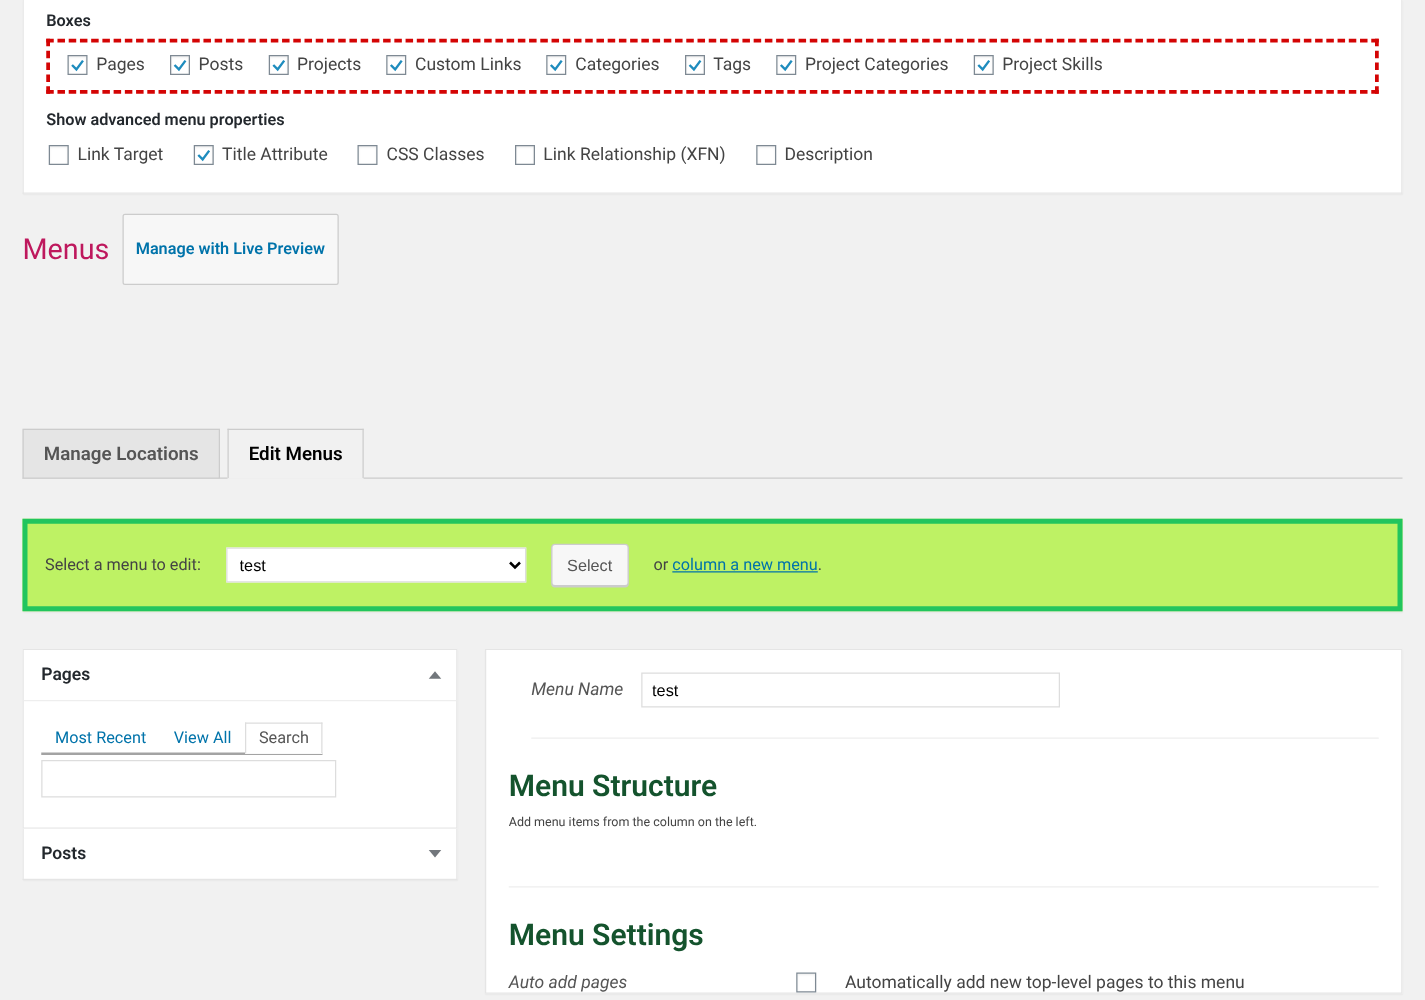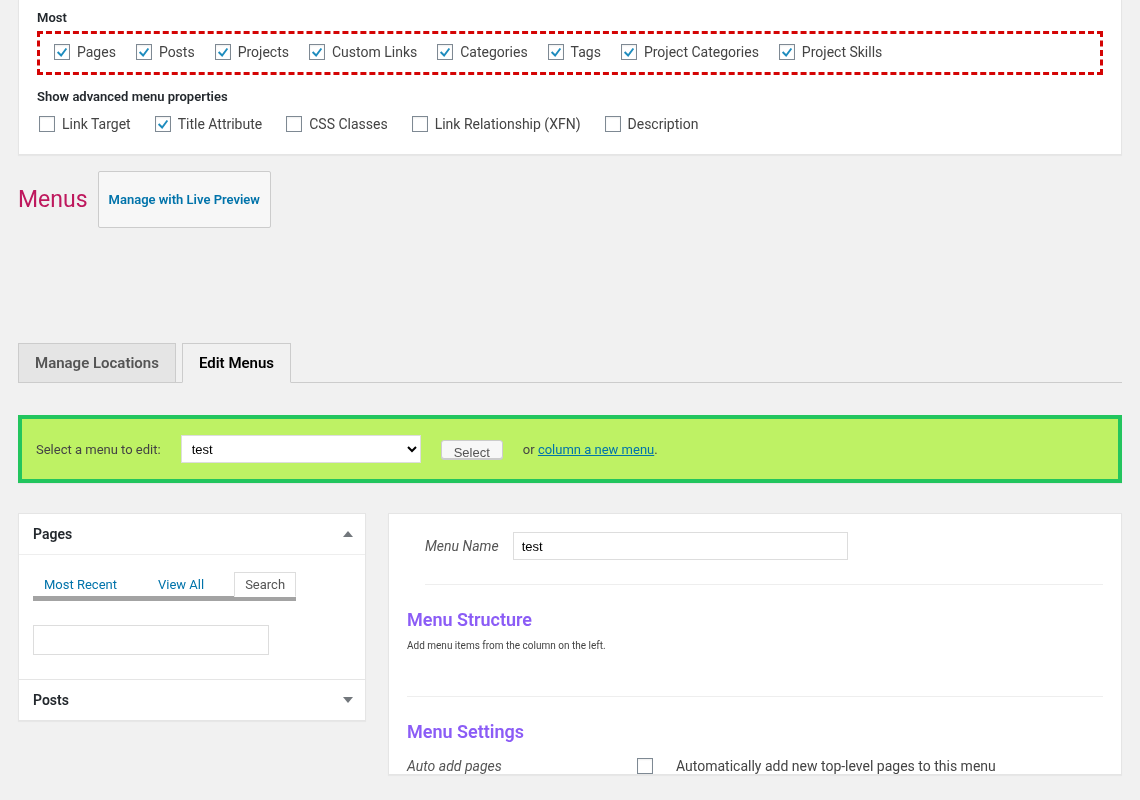--- a/index.html
+++ b/index.html
@@ -138,21 +138,21 @@
   }
   .wp-button {
     background: #f7f7f7;
     border: 1px solid #ccc;
     color: #555;
     padding: 4px 12px;
     font-size: 13px;
     cursor: pointer;
     box-shadow: 0 1px 0 #ccc;
     border-radius: 3px;
-    height: 19px;
+    height: 34px;
   }
   a.wp-link { color: #0073aa; text-decoration: underline; cursor: pointer; }
 
   .cols {
     display: flex;
     gap: 22px;
     align-items: flex-start;
   }
   .left-col { width: 348px; flex: 0 0 348px; }
   .right-col { flex: 1; }
@@ -179,23 +179,22 @@
     width: 0; height: 0;
     border-left: 5px solid transparent;
     border-right: 5px solid transparent;
   }
   .toggle-ind.up { border-bottom: 6px solid #72777c; }
   .toggle-ind.down { border-top: 6px solid #72777c; }
   .box-body { padding: 16px 14px 24px 14px; }
 
   .sub-tabs {
     display: inline-flex;
-    border-bottom: 5px solid #a3a3a3;
-    margin-bottom: 24px;
-    gap: 19px;
+    border-bottom: 2px solid #a3a3a3;
+    margin-bottom: 4px;
   }
   .sub-tab {
     padding: 4px 10px;
     font-size: 13px;
     color: #0073aa;
     cursor: pointer;
     border: 1px solid transparent;
     border-bottom: none;
     position: relative;
     top: 1px;
@@ -234,23 +233,23 @@
     font-size: 14px;
   }
   .name-row input {
     width: 335px;
     height: 28px;
     border: 1px solid #ddd;
     padding: 2px 8px;
     font-size: 13px;
   }
   h2.section-h {
-    font-size: 18px;
+    font-size: 24px;
     font-weight: 600;
-    color: #8b5cf6;
+    color: #14532d;
     margin: 24px 0 10px 0;
   }
   .help-text {
     font-size: 10px;
     color: #444;
     margin: 0 0 45px 0;
   }
   .settings-divider { border-top: 1px solid #eee; height: 1px; }
   .settings-row {
     display: flex;
@@ -269,21 +268,21 @@
     align-items: center;
     gap: 23px;
     font-size: 14px;
     color: #444;
   }
 </style>
 </head>
 <body>
 
 <div class="top-panel">
-  <div class="section-label">Most</div>
+  <div class="section-label">Boxes</div>
   <div class="dashed-highlight" id="boxes-row">
       <label class="cb-item">
         <span class="wp-checkbox checked">
           <svg viewBox="0 0 16 16">
             <polyline points="3,8 7,12 13,4"></polyline>
           </svg>
         </span>
         <span>Pages</span>
       </label>
       <label class="cb-item">

